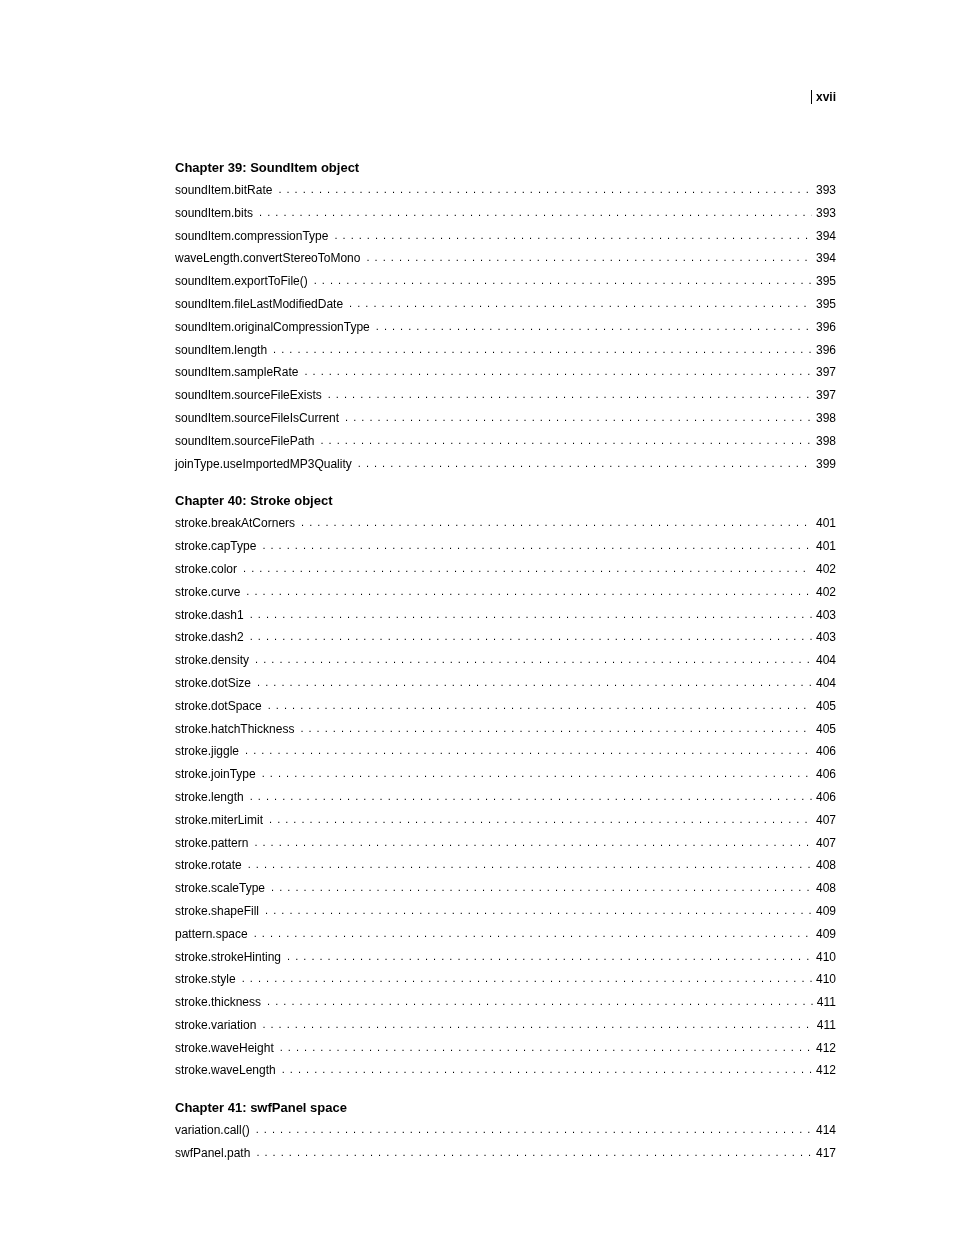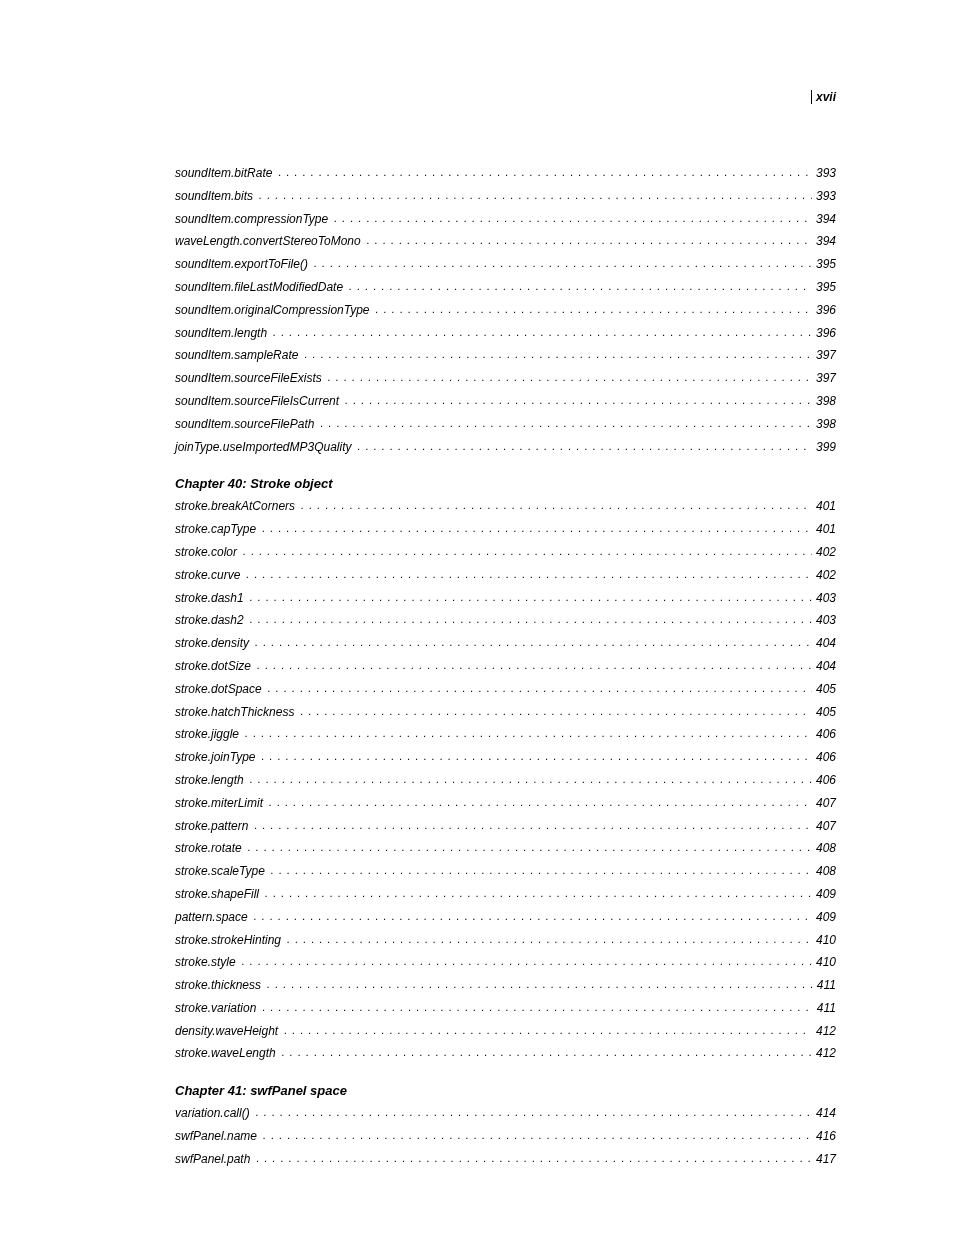--- a/index.html
+++ b/index.html
@@ -8,22 +8,21 @@
     font-family: "Myriad Pro", "Segoe UI", "Helvetica Neue", Arial, sans-serif;
     background: #fff;
     color: #000;
     font-size: 12px;
   }
   .page {
     width: 954px;
     height: 1235px;
     position: relative;
     box-sizing: border-box;
-    padding: 92px 118px 0 175px;
-    font-style: italic;
+    padding: 72px 118px 0 175px;
   }
   .page-number-wrap {
     position: absolute;
     top: 90px;
     right: 118px;
     border-left: 1px solid #000;
     padding-left: 4px;
     font-size: 12px;
     font-weight: bold;
   }
@@ -62,20 +61,21 @@
     padding-left: 4px;
   }
 </style>
 </head>
 <body>
 
 <div class="page">
   <div class="page-number-wrap">xvii</div>
 
   <div class="content" id="content">
+      <div class="chapter-title">Chapter 39: SoundItem object</div>
       <div class="toc-line">
         <span class="toc-label">soundItem.bitRate</span>
         <span class="toc-leader"></span>
         <span class="toc-page">393</span>
       </div>
       <div class="toc-line">
         <span class="toc-label">soundItem.bits</span>
         <span class="toc-leader"></span>
         <span class="toc-page">393</span>
       </div>
@@ -244,39 +244,34 @@
         <span class="toc-label">stroke.thickness</span>
         <span class="toc-leader"></span>
         <span class="toc-page">411</span>
       </div>
       <div class="toc-line">
         <span class="toc-label">stroke.variation</span>
         <span class="toc-leader"></span>
         <span class="toc-page">411</span>
       </div>
       <div class="toc-line">
-        <span class="toc-label">density.waveHeight</span>
+        <span class="toc-label">stroke.waveHeight</span>
         <span class="toc-leader"></span>
         <span class="toc-page">412</span>
       </div>
       <div class="toc-line">
         <span class="toc-label">stroke.waveLength</span>
         <span class="toc-leader"></span>
         <span class="toc-page">412</span>
       </div>
       <div class="chapter-title">Chapter 41: swfPanel space</div>
       <div class="toc-line">
         <span class="toc-label">variation.call()</span>
         <span class="toc-leader"></span>
         <span class="toc-page">414</span>
-      </div>
-      <div class="toc-line">
-        <span class="toc-label">swfPanel.name</span>
-        <span class="toc-leader"></span>
-        <span class="toc-page">416</span>
       </div>
       <div class="toc-line">
         <span class="toc-label">swfPanel.path</span>
         <span class="toc-leader"></span>
         <span class="toc-page">417</span>
       </div>
     </div>
 </div>
 
 </body></html>

